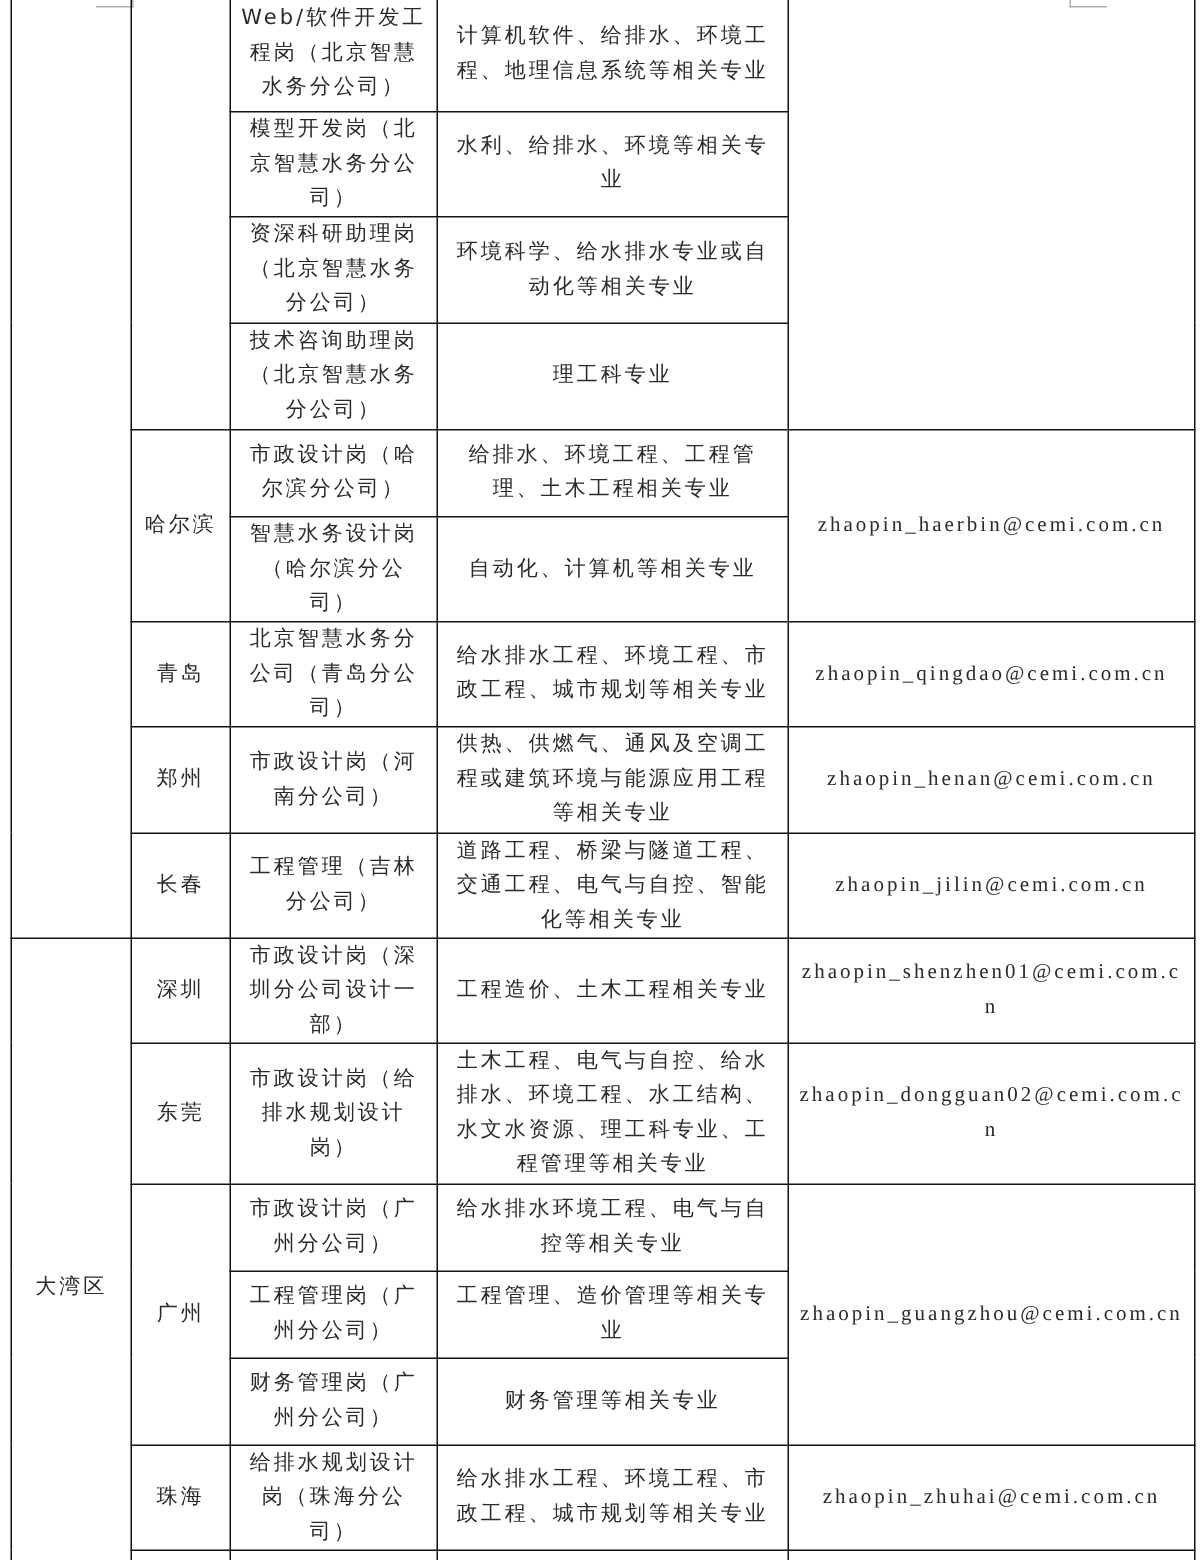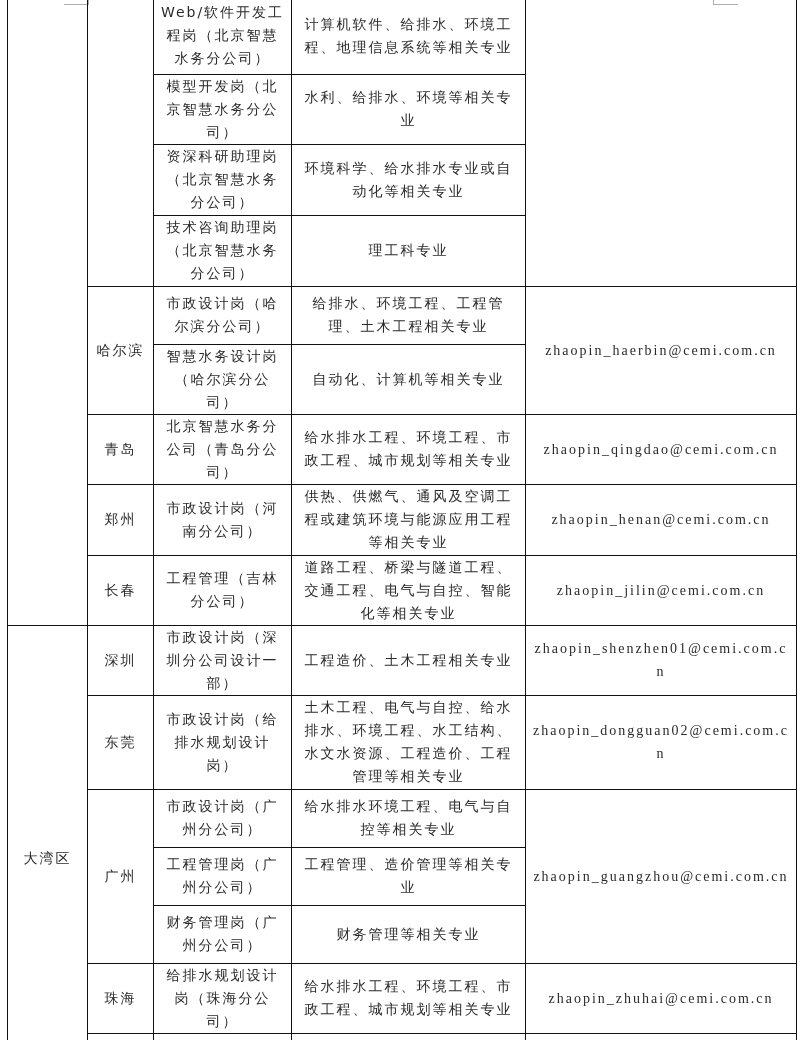--- a/index.html
+++ b/index.html
@@ -92,21 +92,21 @@
       <td rowspan="7" class="region">大湾区</td>
       <td class="city">深圳</td>
       <td class="post">市政设计岗（深圳分公司设计一部）</td>
       <td class="major">工程造价、土木工程相关专业</td>
       <td class="email">zhaopin_shenzhen01@cemi.com.cn</td>
     </tr>
 
     <tr style="height:94px">
       <td class="city">东莞</td>
       <td class="post">市政设计岗（给排水规划设计岗）</td>
-      <td class="major">土木工程、电气与自控、给水排水、环境工程、水工结构、水文水资源、工程造价、工程管理等相关专业</td>
+      <td class="major">土木工程、电气与自控、给水排水、环境工程、水工结构、水文水资源、理工科专业、工程管理等相关专业</td>
       <td class="email">zhaopin_dongguan02@cemi.com.cn</td>
     </tr>
 
     <tr style="height:58px">
       <td rowspan="3" class="city">广州</td>
       <td class="post">市政设计岗（广州分公司）</td>
       <td class="major">给水排水环境工程、电气与自控等相关专业</td>
       <td rowspan="3" class="email">zhaopin_guangzhou@cemi.com.cn</td>
     </tr>
     <tr style="height:58px">

